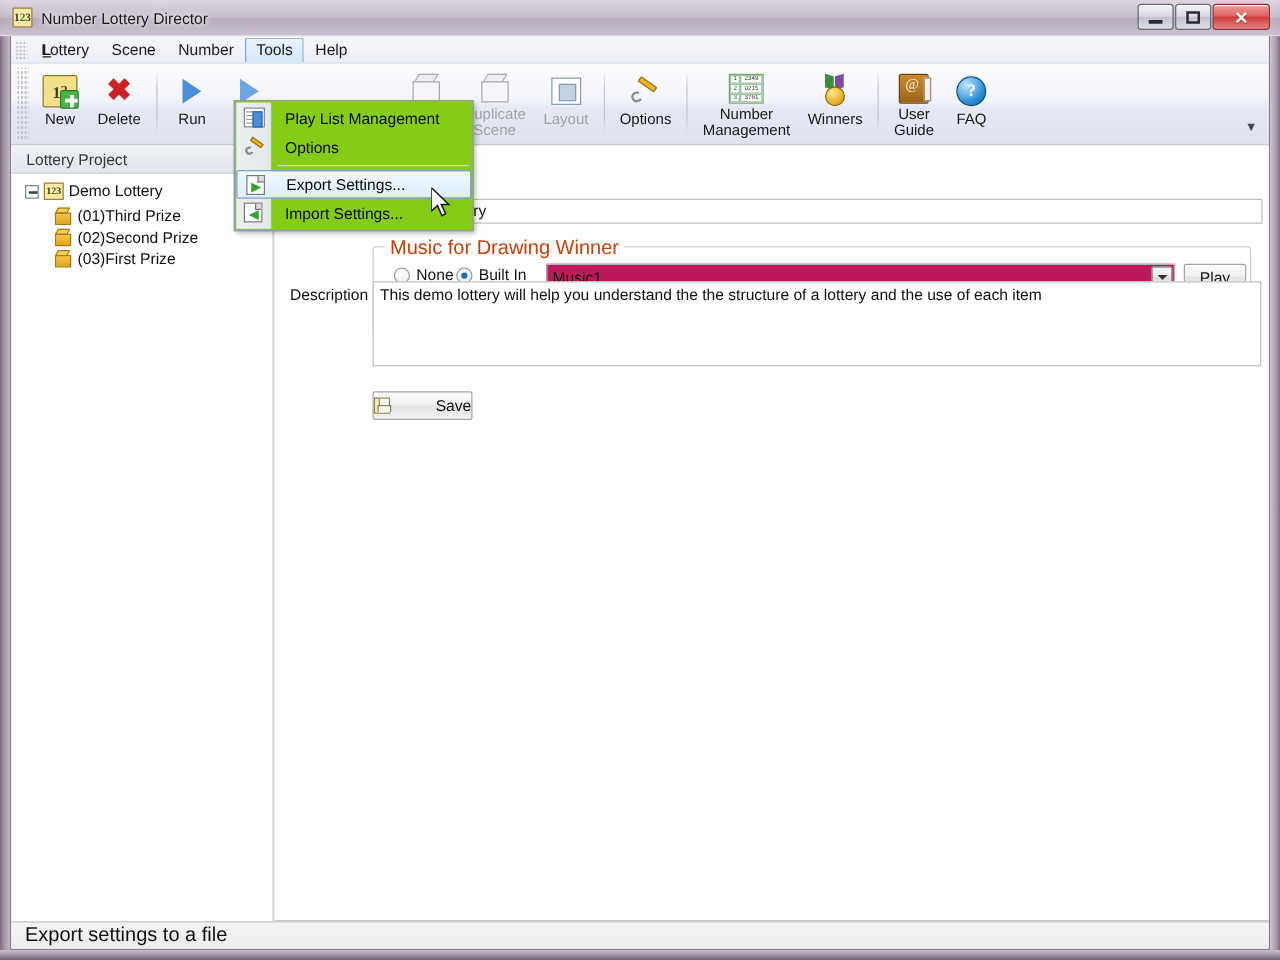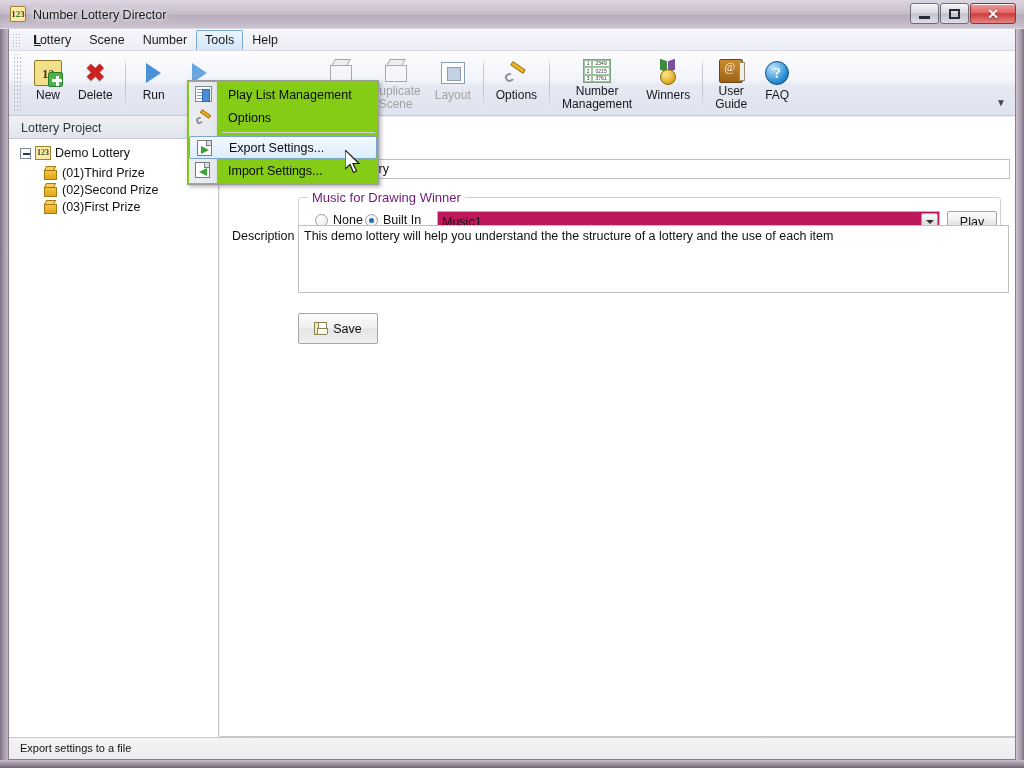--- a/index.html
+++ b/index.html
@@ -209,21 +209,21 @@
   .lbl-name { position:absolute; left:0; top:2px; font-size:12.5px; color:#111; }
   .fld-name { position:absolute; left:78px; top:0; width:701px; height:20px;
               border:1px solid #c0c0c0; background:#fff; font-size:12.5px;
               padding:2px 4px; color:#111; line-height:14px;}
 
   .groupbox {
     position:absolute; left:78px; top:80px; width:703px; height:72px;
     border:1px solid #d0d0d6; border-radius:3px;
   }
   .gb-title { position:absolute; left:9px; top:-8px; background:#fff; padding:0 4px;
-              font-size:13px; color:#701a75; }
+              font-size:16px; color:#c2410c; }
   .radio { width:13px; height:13px; border-radius:50%; flex:none;
            background: radial-gradient(circle at 40% 35%, #ffffff 0%, #f2f2f2 60%, #e2e2e2 100%);
            border:1px solid #9aa0a8; position:relative; }
   .radio.on::after { content:""; position:absolute; left:3px; top:3px; width:5px; height:5px;
                      border-radius:50%; background:#1f6fb8; }
   .rad-wrap { position:absolute; display:flex; align-items:center; font-size:12.5px; color:#111; }
   .rad-wrap span { margin-left:5px; }
 
   .combo { position:absolute; height:21px; border:1px solid #b4b4b4; background:#be185d;
            font-size:12.5px; padding:3px 4px; color:#111; }
@@ -241,33 +241,33 @@
   }
   .btn.disabled { color:#a0a0a0; }
 
   .lbl-desc { position:absolute; left:12px; top:112px; font-size:12.5px; color:#111; }
   .txt-desc {
     position:absolute; left:78px; top:108px; width:711px; height:68px;
     border:1px solid #c0c0c0; background:#fff; font-size:12.5px; color:#111;
     padding:3px 5px; line-height:15px;
   }
   .btn-save {
-    position:absolute; left:78px; top:196px; width:80px; height:31px;
+    position:absolute; left:78px; top:196px; width:80px; height:23px;justify-content:space-between;
   }
   .ic-save { width:13px;height:13px;background:#f6e9b8;border:1px solid #8c8456;margin-right:6px;
              position:relative; flex:none;}
   .ic-save::before{content:"";position:absolute;left:3px;top:0;width:7px;height:5px;background:#fff;border:1px solid #8c8456;border-top:none;}
   .ic-save::after{content:"";position:absolute;left:2px;bottom:0;width:9px;height:5px;background:#fdfbf0;border:1px solid #8c8456;border-bottom:none;}
 
   
   #statusbar {
     position:absolute; left:0; bottom:0; width:100%; height:22px;
     background: linear-gradient(180deg,#f4f4f6 0%, #ececee 100%);
     border-top:1px solid #c8c8c8; line-height:21px; padding-left:11px;
-    font-size:11px; color:#111;
+    font-size:16px; color:#111;
   }
 
   
   #popup {
     position:absolute; left:178px; top:51px; width:192px;
     background:#84cc16; border:1px solid #9a9a9a;
     box-shadow: 2px 2px 4px rgba(0,0,0,0.28);
     z-index: 50; padding:2px 0;
   }
   #popup .gutter {

